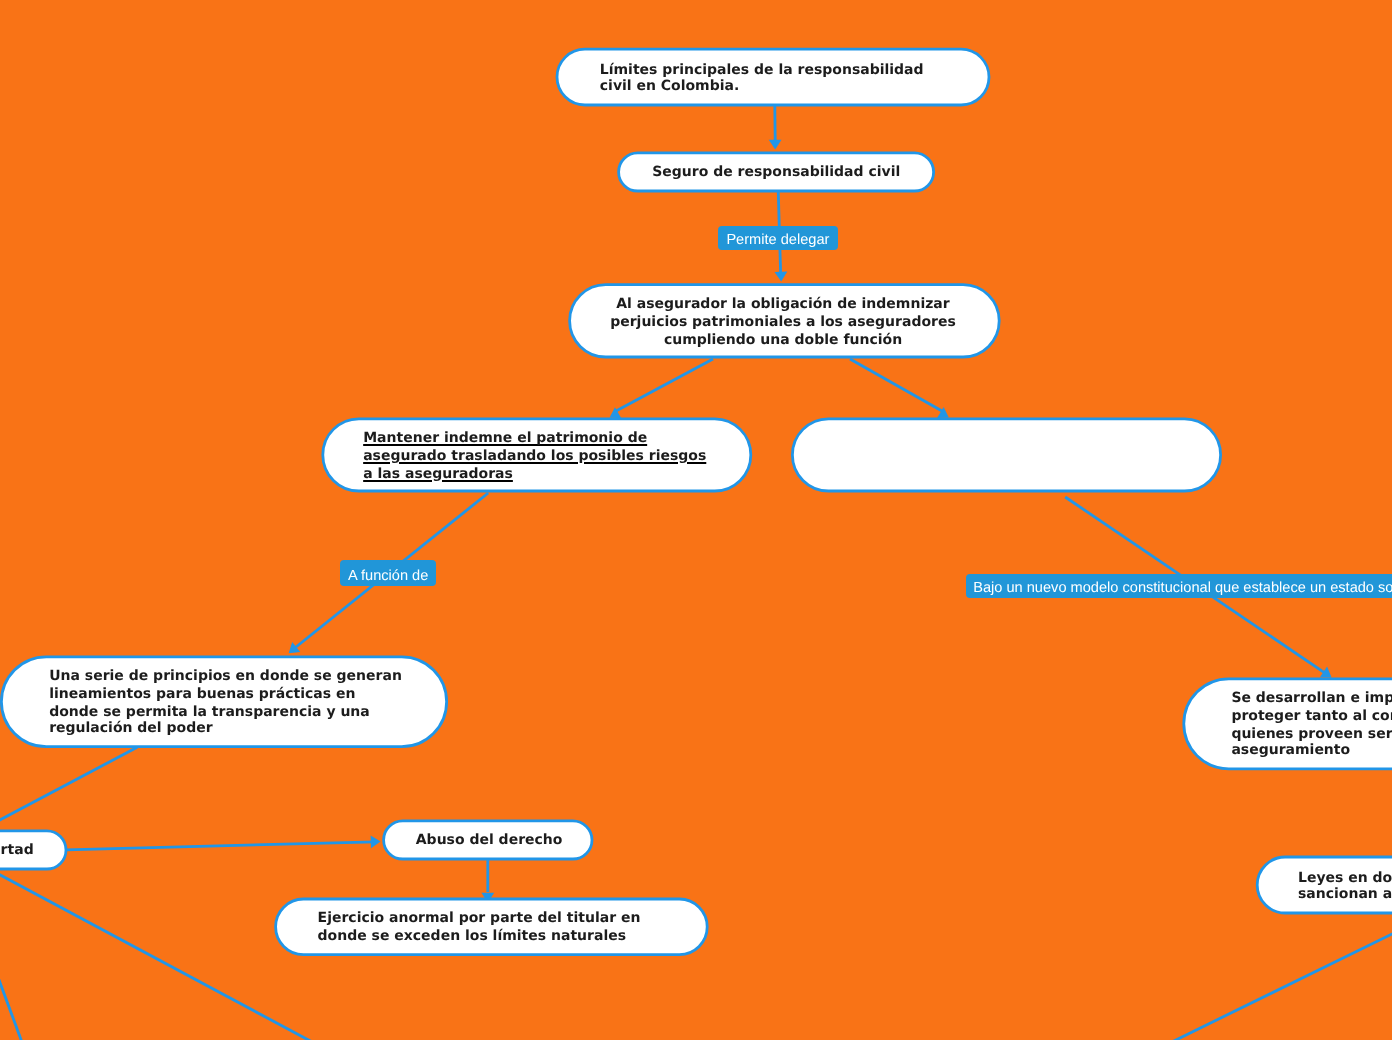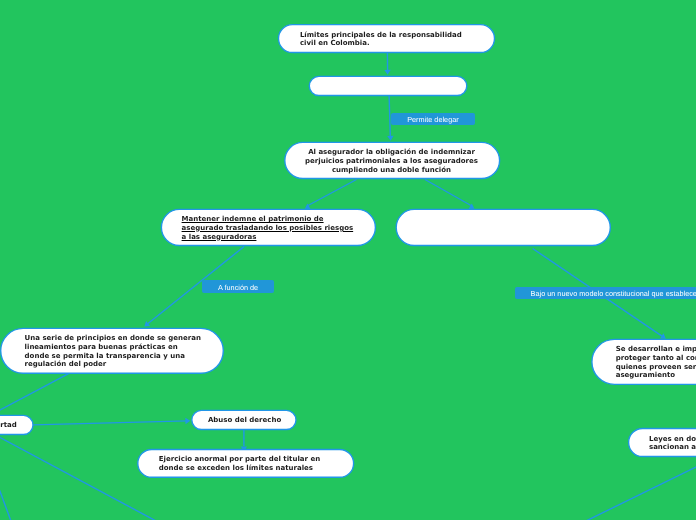--- a/index.html
+++ b/index.html
@@ -1,29 +1,29 @@
 <!DOCTYPE html>
 <html><head>
 <meta charset="utf-8">
 <title>Mapa mental - Limites principales de la responsabilidad civil en Colombia</title>
 <style>
   html,body{margin:0;padding:0;background:#fff;}
   body{width:696px;height:520px;overflow:hidden;
        font-family:"DejaVu Sans",sans-serif;
        -webkit-font-smoothing:antialiased;text-rendering:geometricPrecision;}
-  #stage{position:relative;width:696px;height:520px;background:#22c55e;overflow:hidden;}
+  #stage{position:relative;width:696px;height:520px;background:#f97316;overflow:hidden;}
   svg.layer{position:absolute;left:0;top:0;width:696px;height:520px;overflow:visible;}
   .node{position:absolute;box-sizing:border-box;display:flex;align-items:center;
         pointer-events:auto;}
   .node .txt{font-weight:bold;color:#1c1c1c;font-size:7px;line-height:8.8px;
              white-space:pre;position:relative;top:0.8px;}
   .elabel{position:absolute;box-sizing:border-box;background:#2196d8;color:#fff;
           font-family:"Liberation Sans",sans-serif;
           font-size:7.3px;line-height:1;border-radius:2px;white-space:nowrap;
-          display:flex;align-items:center;padding:0 16px;margin-left:32px;}
+          display:flex;align-items:center;padding:0 4px;}
   .elabel span{position:relative;top:0.9px;}
 </style>
 </head>
 <body>
 
 <div id="stage">
 
   <svg class="layer" id="edges" viewBox="0 0 696 520">
     <g stroke="#2196e8" stroke-width="1.4" fill="none">
       <path d="M387.4 53 L387.6 70"></path>
@@ -65,20 +65,23 @@
       <rect x="137.80" y="449.50" width="215.80" height="27.80" rx="13.90"></rect>
       <rect x="628.60" y="428.50" width="160.00" height="28.00" rx="14.00"></rect>
     </g>
   </svg>
 
   <div class="node" style="left:278.50px;top:24.60px;width:216.00px;height:27.90px;padding:0 21.40px;">
     <span class="txt">Límites principales de la responsabilidad
 civil en Colombia.</span>
   </div>
 
+  <div class="node" style="left:309.30px;top:76.40px;width:157.50px;height:19.10px;padding:0 16.80px;">
+    <span class="txt">Seguro de responsabilidad civil</span>
+  </div>
 
   <div class="node" style="left:284.80px;top:142.35px;width:214.80px;height:36.15px;padding:0 20.30px;text-align:center;">
     <span class="txt">Al asegurador la obligación de indemnizar
 perjuicios patrimoniales a los aseguradores
 cumpliendo una doble función</span>
   </div>
 
   <div class="node" style="left:161.40px;top:209.40px;width:214.00px;height:36.10px;padding:0 20.20px;text-decoration:underline;">
     <span class="txt">Mantener indemne el patrimonio de
 asegurado trasladando los posibles riesgos

